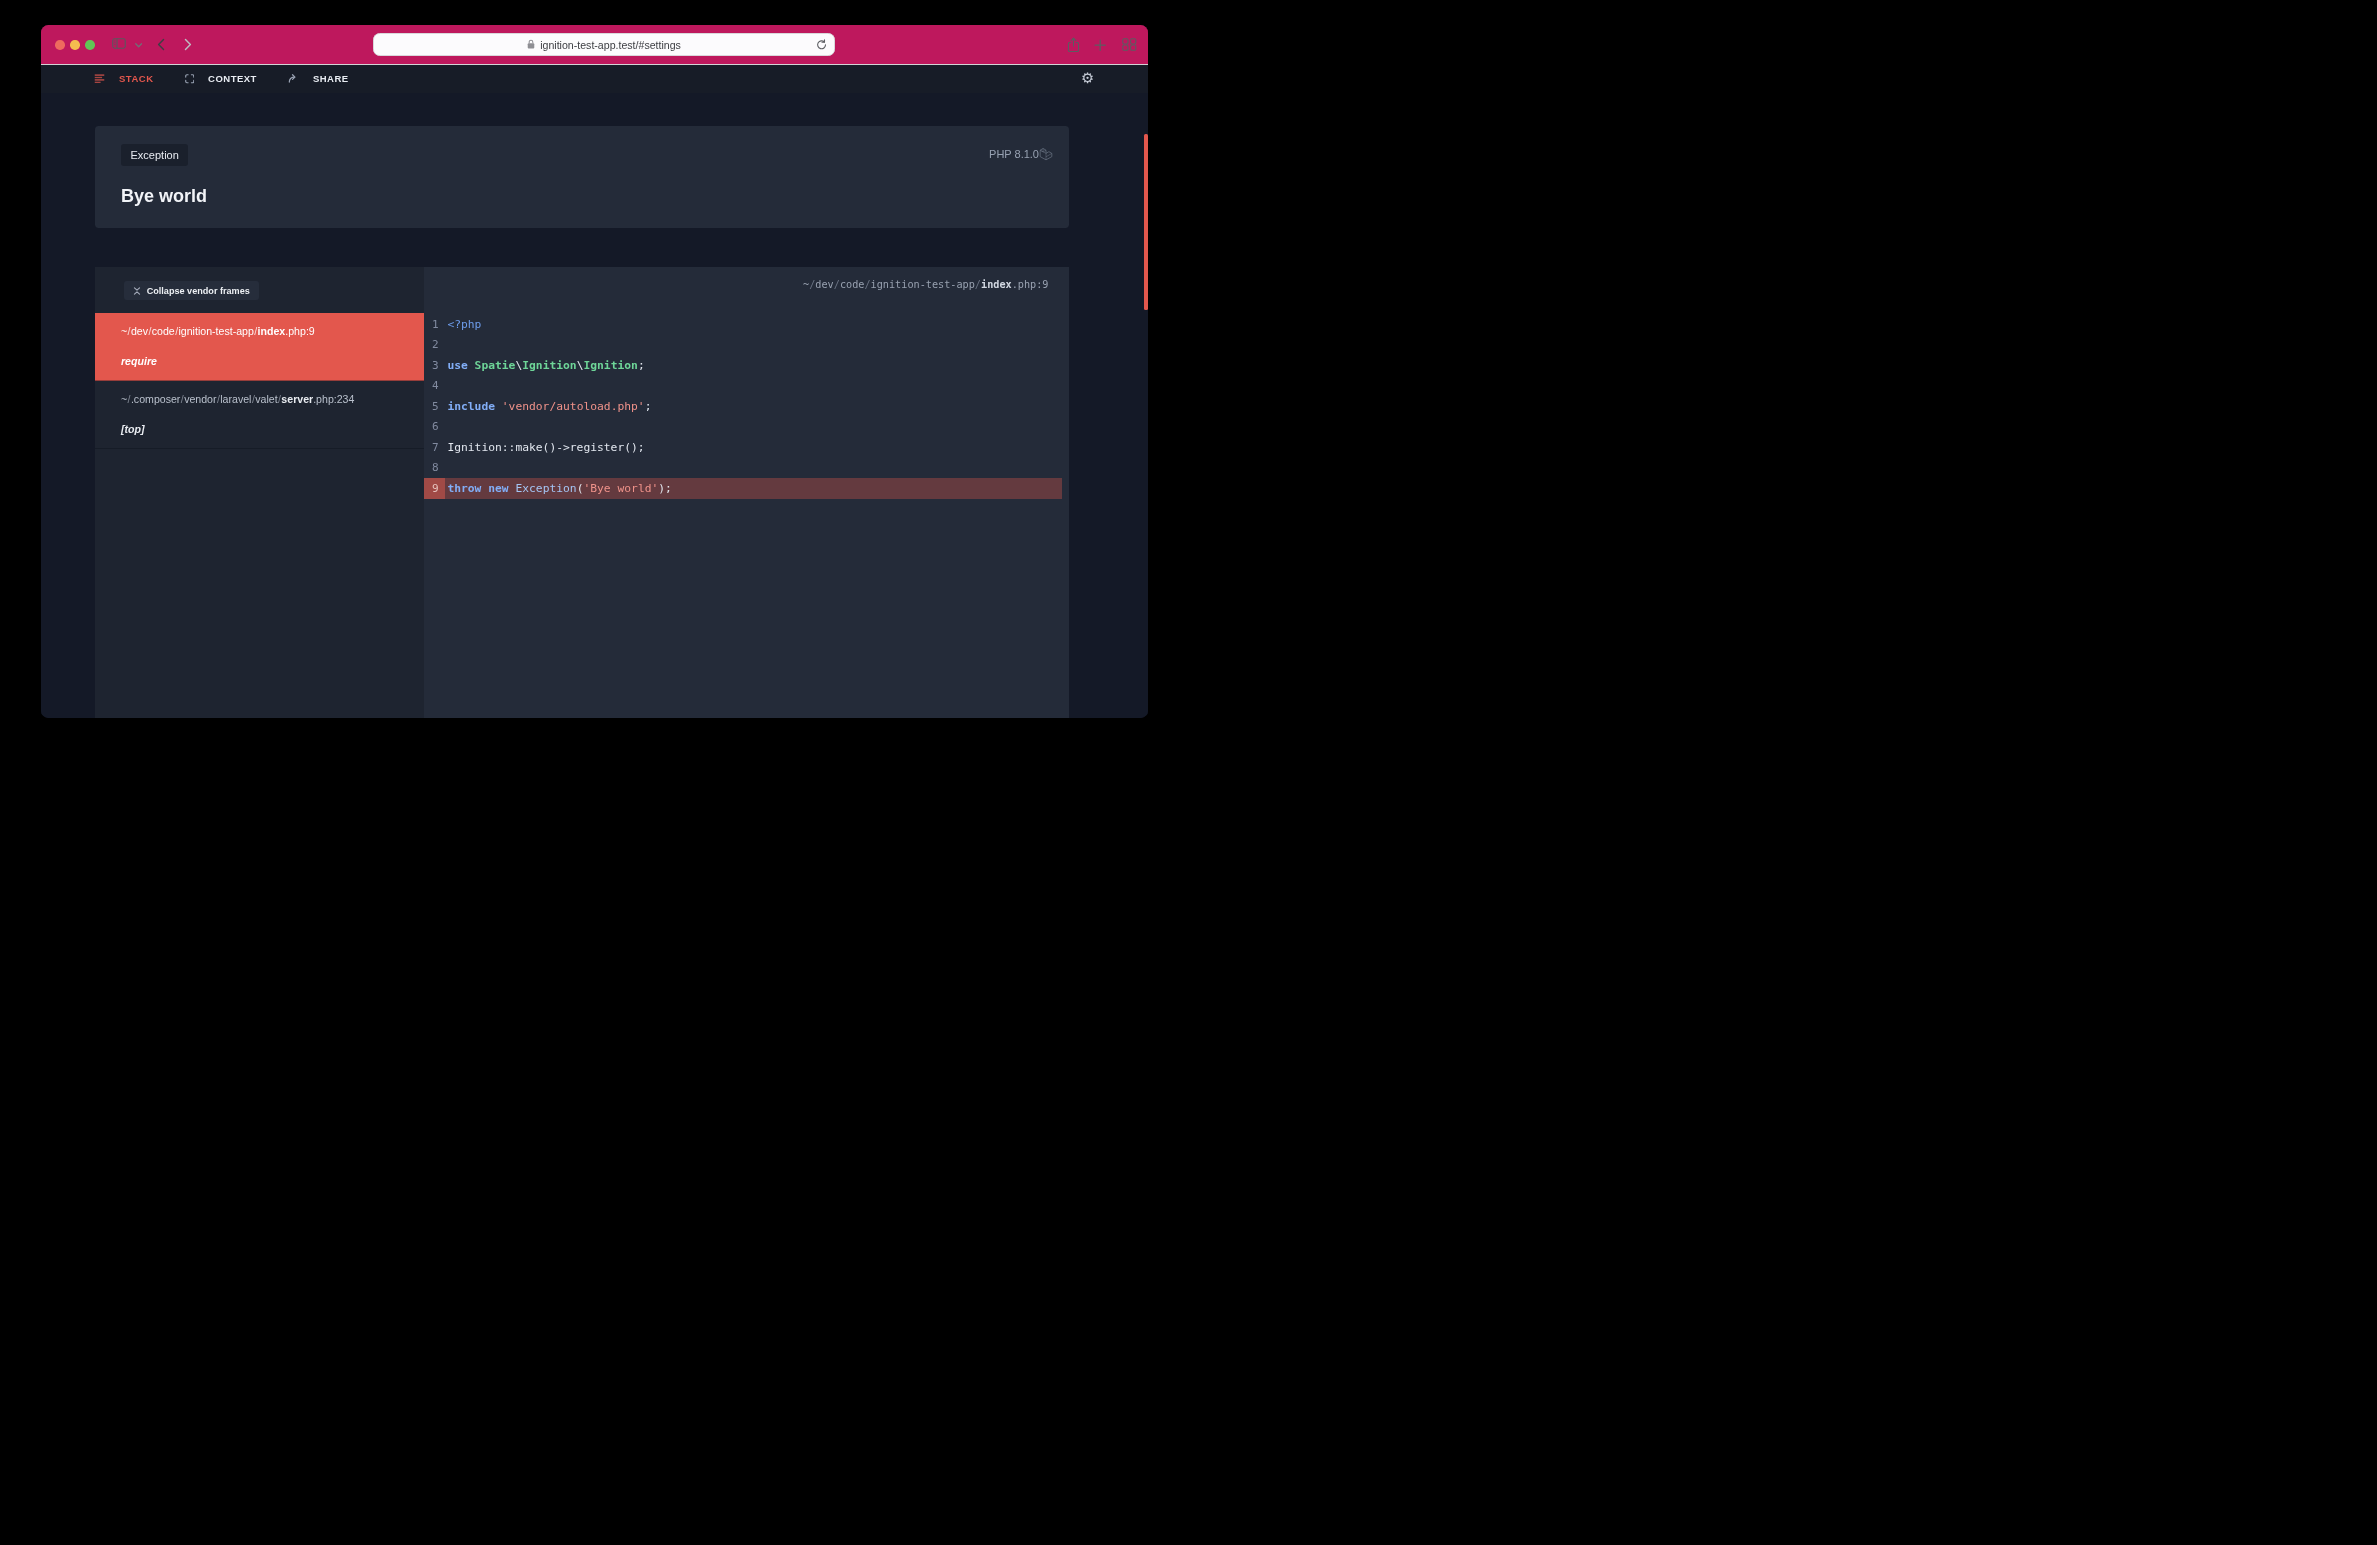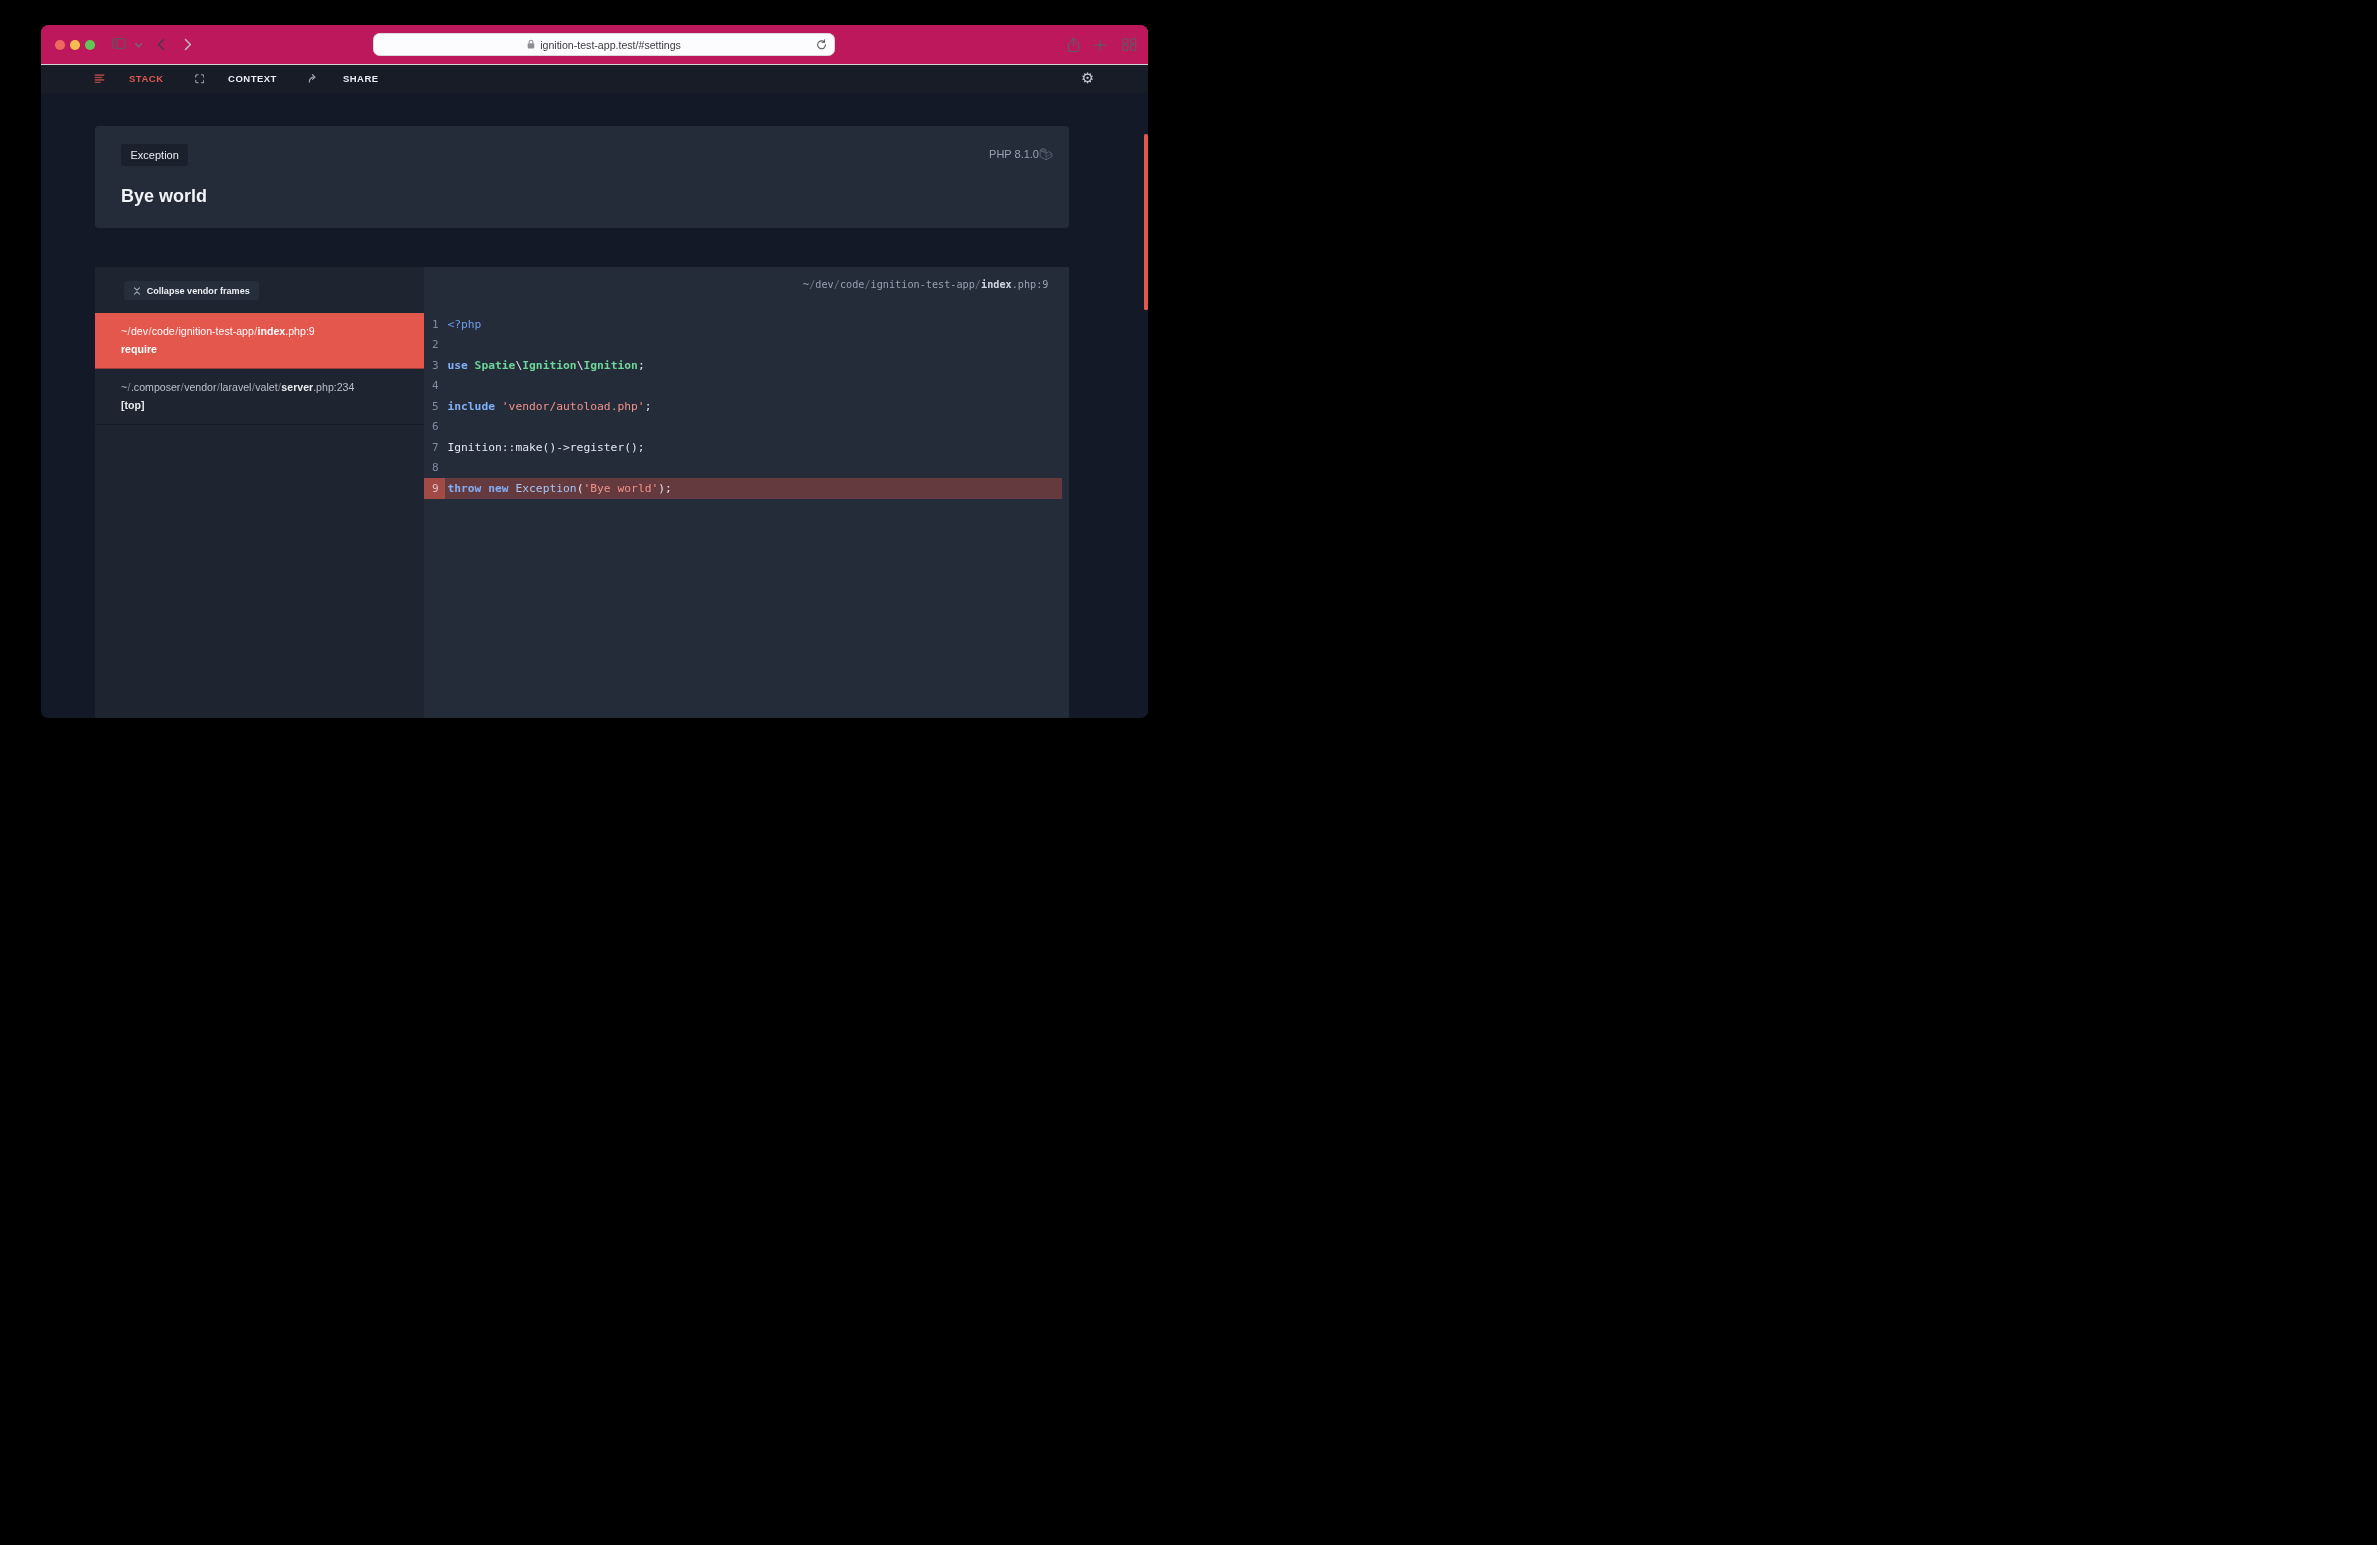--- a/index.html
+++ b/index.html
@@ -23,21 +23,21 @@
   .dot.red{background:#ee6a5e}.dot.yellow{background:#f5bd4f}.dot.green{background:#61c555}
   .chrome-btn{position:absolute;display:flex;align-items:center;justify-content:center;background:none;border:none;cursor:pointer;}
   .url-pill{position:absolute;left:332px;top:8px;width:462px;height:23px;border-radius:6.6px;background:#fcfbfd;
             border:0.7px solid #d9d8db;display:flex;align-items:center;justify-content:center;gap:5.1px;
             font-size:10.6px;color:#3c3d42;}
   .url-reload{position:absolute;right:7.3px;top:5.1px;}
 
   
   .ignav{position:absolute;top:40px;left:0;right:0;height:28.5px;background:#171c27;border-bottom:0.7px solid #222838;
          display:flex;align-items:center;padding-left:53px;}
-  .ignav-item{display:flex;align-items:center;gap:24px;font-size:9.5px;font-weight:700;letter-spacing:0.5px;
+  .ignav-item{display:flex;align-items:center;gap:14px;font-size:9.5px;font-weight:700;letter-spacing:0.5px;
               color:#e9edf3;margin-right:31px;background:none;border:none;cursor:pointer;font-family:inherit;}
   .ignav-item.active{color:var(--accent);}
   .ignav-gear{margin-left:auto;margin-right:54px;font-size:14.6px;color:#c7cdd8;line-height:1;background:none;border:none;cursor:pointer;}
 
   
   .scroll{position:absolute;top:68px;left:0;right:0;bottom:0;background:var(--page-bg);}
   .page-scrollbar{position:absolute;right:0;top:41px;width:3.7px;height:176px;background:var(--accent);border-radius:1.5px;z-index:5;}
 
   .card{position:absolute;left:54px;top:33px;width:974px;height:102px;background:var(--panel);border-radius:3.7px;}
   .badge{position:absolute;left:26px;top:17.6px;height:22px;line-height:22px;padding:0 9.5px;background:#1a202c;
@@ -49,21 +49,21 @@
   .left-panel{width:329px;background:var(--panel-dark);position:relative;flex:none;}
   .code-panel{flex:1;background:var(--panel);position:relative;}
 
   .collapse-chip{position:absolute;left:29px;top:14px;height:19px;display:flex;align-items:center;gap:5.9px;
                  padding:0 8.8px;background:#262d3b;border-radius:2.9px;font-size:9.1px;font-weight:700;color:#edf0f4;
                  border:none;cursor:pointer;font-family:inherit;}
 
   .frames{position:absolute;top:46px;left:0;right:0;}
   .frame{padding:11px 14.6px 10.2px 26px;font-size:10.6px;line-height:15.4px;cursor:pointer;color:#b9c0cc;
          border-bottom:0.7px solid rgba(10,14,24,.35);}
-  .frame .fmethod{font-weight:700;color:#e9ecf1;margin-top:3px;}
+  .frame .fmethod{font-weight:700;color:#e9ecf1;margin-top:15px;font-style:italic;}
   .frame .slash{opacity:.62;padding:0 0.4px;}
   .frame .fbase{font-weight:700;color:#e9ecf1;}
   .frame.active{background:var(--accent);color:#fff;}
   .frame.active .fbase,.frame.active .fmethod{color:#fff;}
   .frame.active .slash{opacity:.8;}
 
   .code-head{position:absolute;top:12.4px;right:20.5px;font-family:"DejaVu Sans Mono",monospace;font-size:10.2px;color:#98a1b0;}
   .code-head .slash{color:#6a7383;}
   .code-head .fbase{font-weight:700;color:#d2d8e2;}
 

